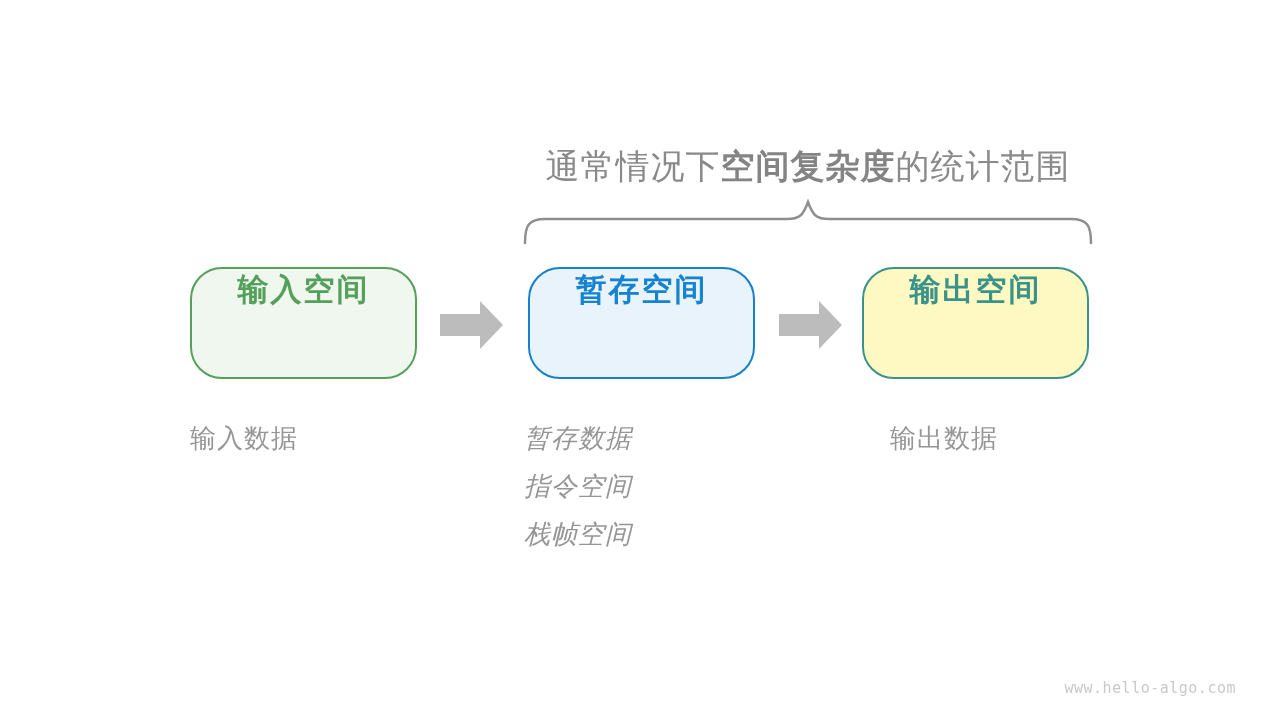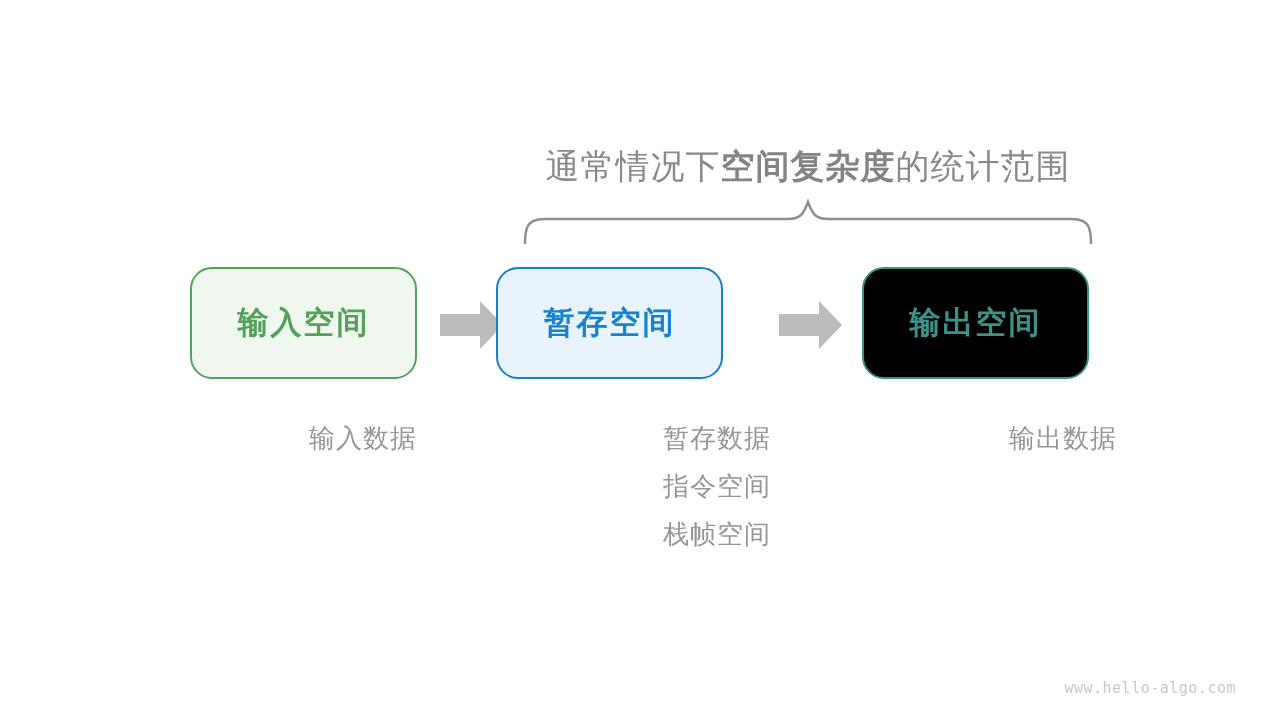--- a/index.html
+++ b/index.html
@@ -38,59 +38,58 @@
     width: 590px;
     height: 60px;
   }
 
   
   .flow-box {
     position: absolute;
     top: 267px;
     width: 227px;
     height: 112px;
-    border-radius: 22px;
+    border-radius: 32px;
     box-sizing: border-box;
     border: 2.5px solid;
     display: flex;
-    align-items: center;
     justify-content: center;
     font-size: 31px;
     font-weight: bold;
     letter-spacing: 2px;
     white-space: nowrap;
   }
   .box-input  { left: 190px; border-color: #55a05a; color: #55a05a; background: #eff7ef; }
-  .box-temp   { left: 496px; border-color: #1581cc; color: #1583d0; background: #e9f3fc; }
-  .box-output { left: 862px; border-color: #3b9289; color: #3b9289; background: #000000; }
+  .box-temp   { left: 528px; border-color: #1581cc; color: #1583d0; background: #e9f3fc; }
+  .box-output { left: 862px; border-color: #3b9289; color: #3b9289; background: #fef9c3; }
 
   
   .flow-arrow {
     position: absolute;
     top: 301px;
     width: 63px;
     height: 48px;
   }
   .arrow-1 { left: 440px; }
   .arrow-2 { left: 779px; }
 
   
   .note-list {
     position: absolute;
     top: 414px;
     width: 227px;
-    text-align: right;
+    text-align: left;
     font-size: 26px;
     line-height: 48px;
     color: #969696;
     letter-spacing: 1px;
     white-space: nowrap;
   }
   .notes-input  { left: 190px; }
-  .notes-temp   { left: 544px; }
+  .notes-temp   { left: 524px; font-style: italic; }
   .notes-output { left: 890px; }
 
   
   .watermark {
     position: absolute;
     right: 44px;
     top: 679px;
     font-family: "DejaVu Sans Mono", "Liberation Mono", monospace;
     font-size: 15px;
     color: #c9c9c9;

